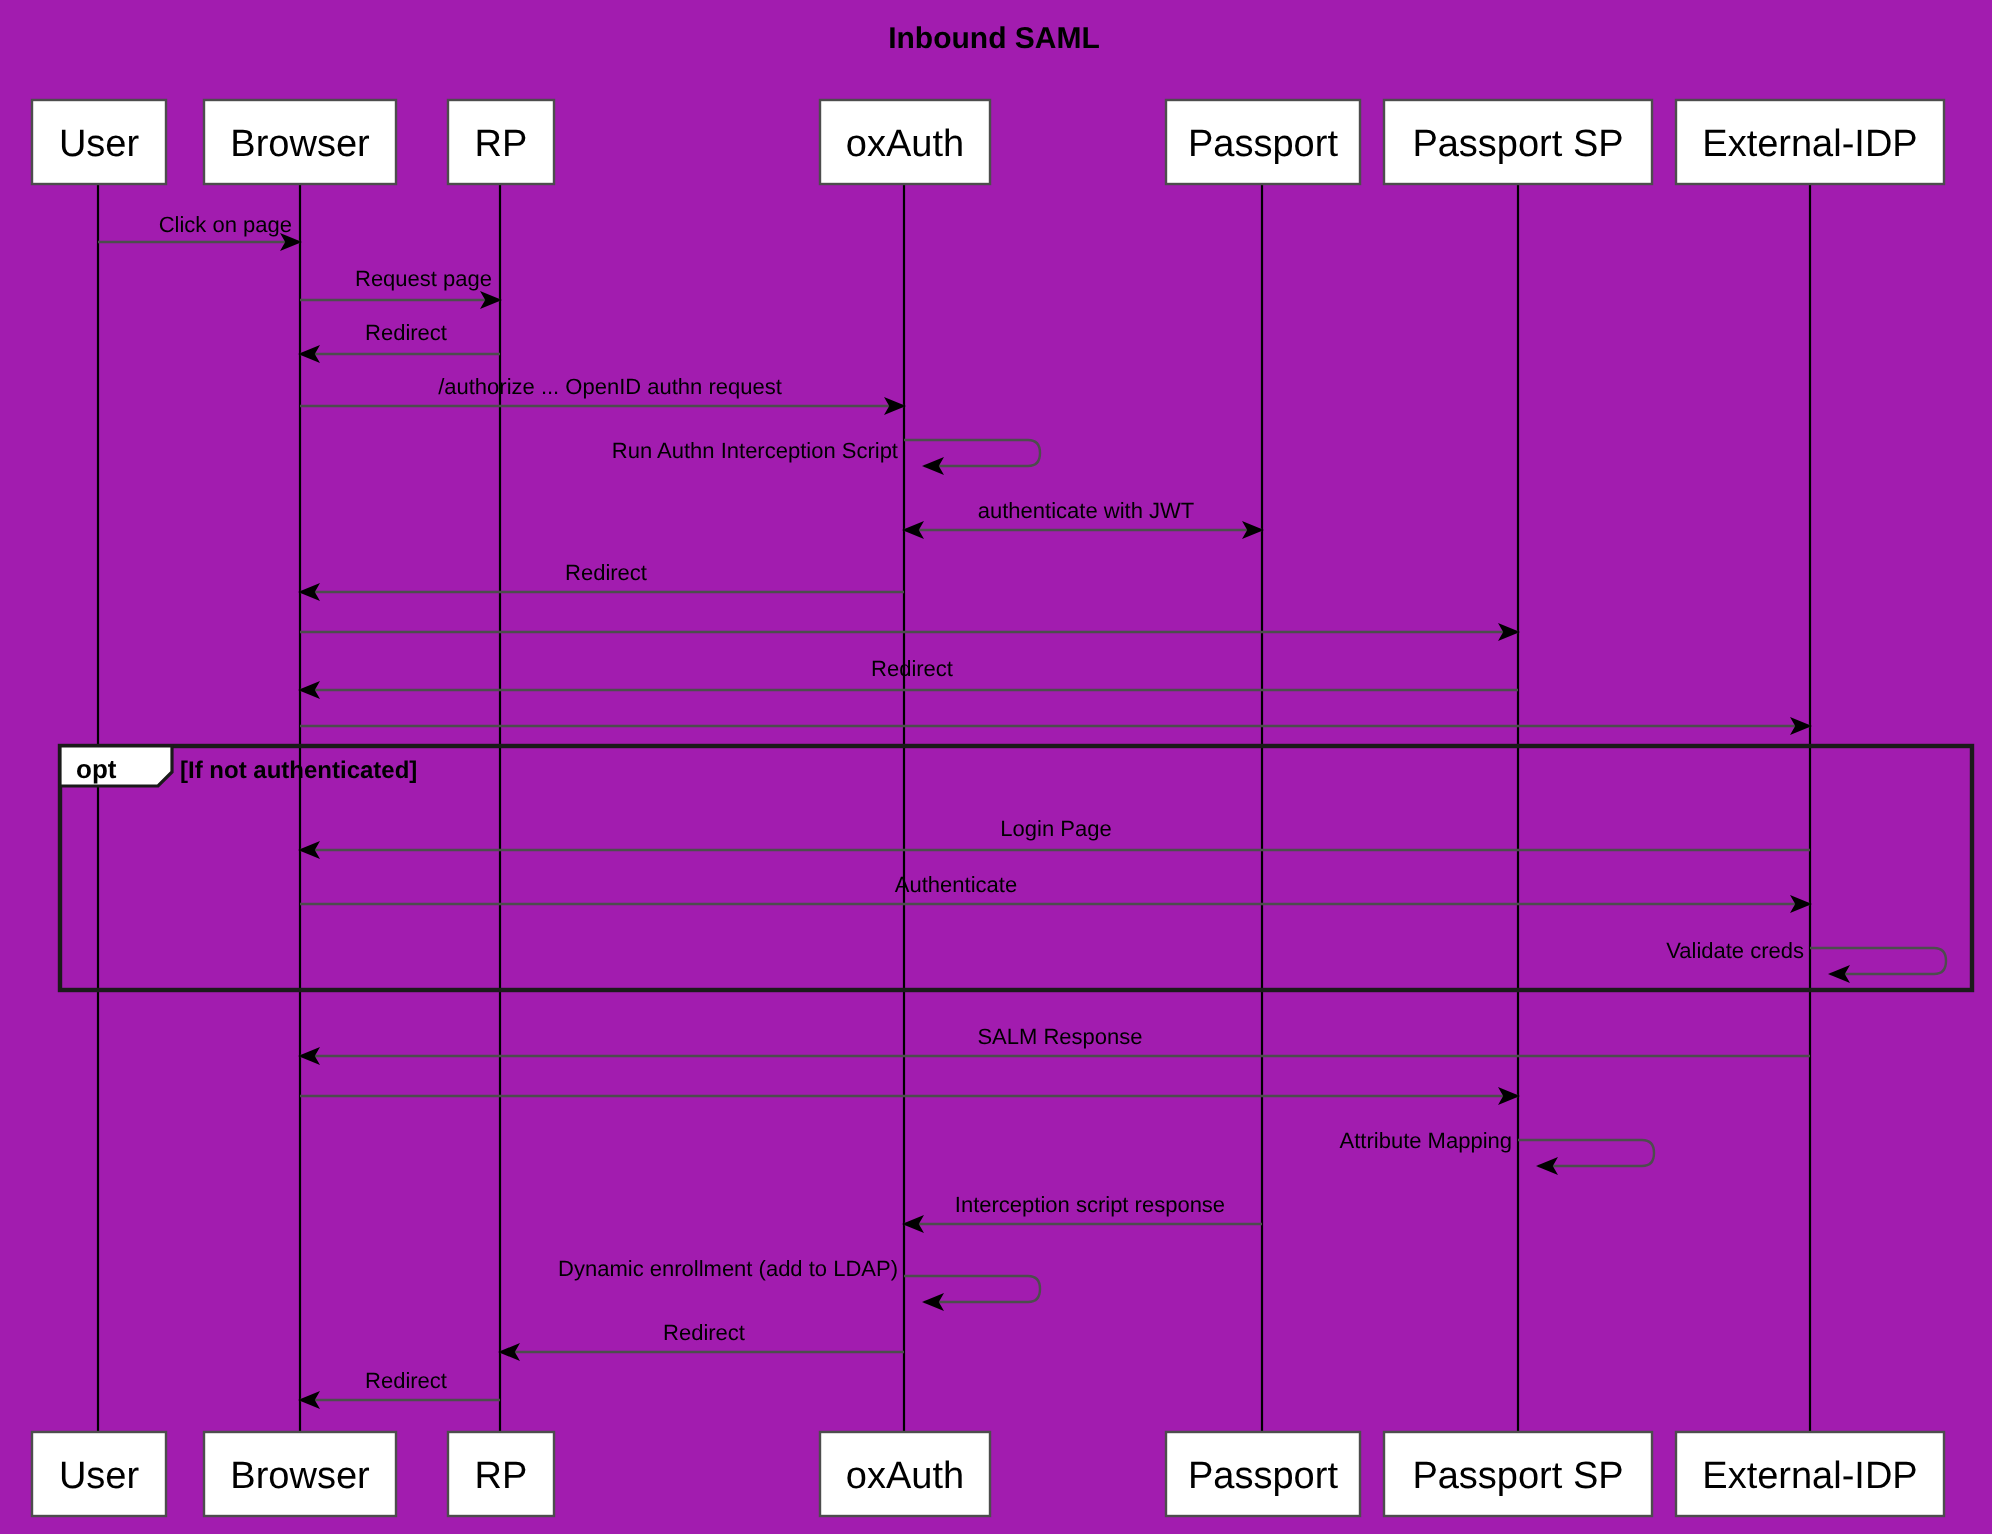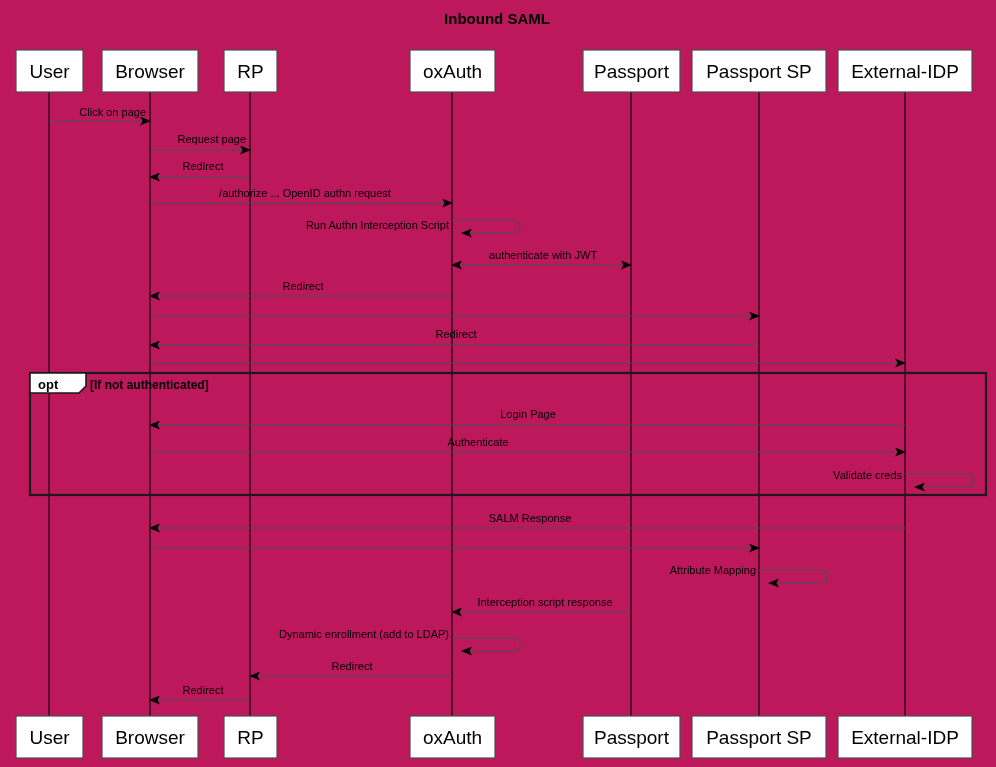--- a/index.html
+++ b/index.html
@@ -9,21 +9,21 @@
     background: #ffffff;
   }
   body {
     font-family: "Liberation Sans", sans-serif;
     color: #000000;
   }
   #diagram-root {
     position: relative;
     width: 996px;
     height: 767px;
-    background: #be185d;
+    background: #a21caf;
     overflow: hidden;
   }
   #diagram-svg {
     position: absolute;
     left: 0;
     top: 0;
     width: 996px;
     height: 767px;
     display: block;
   }

